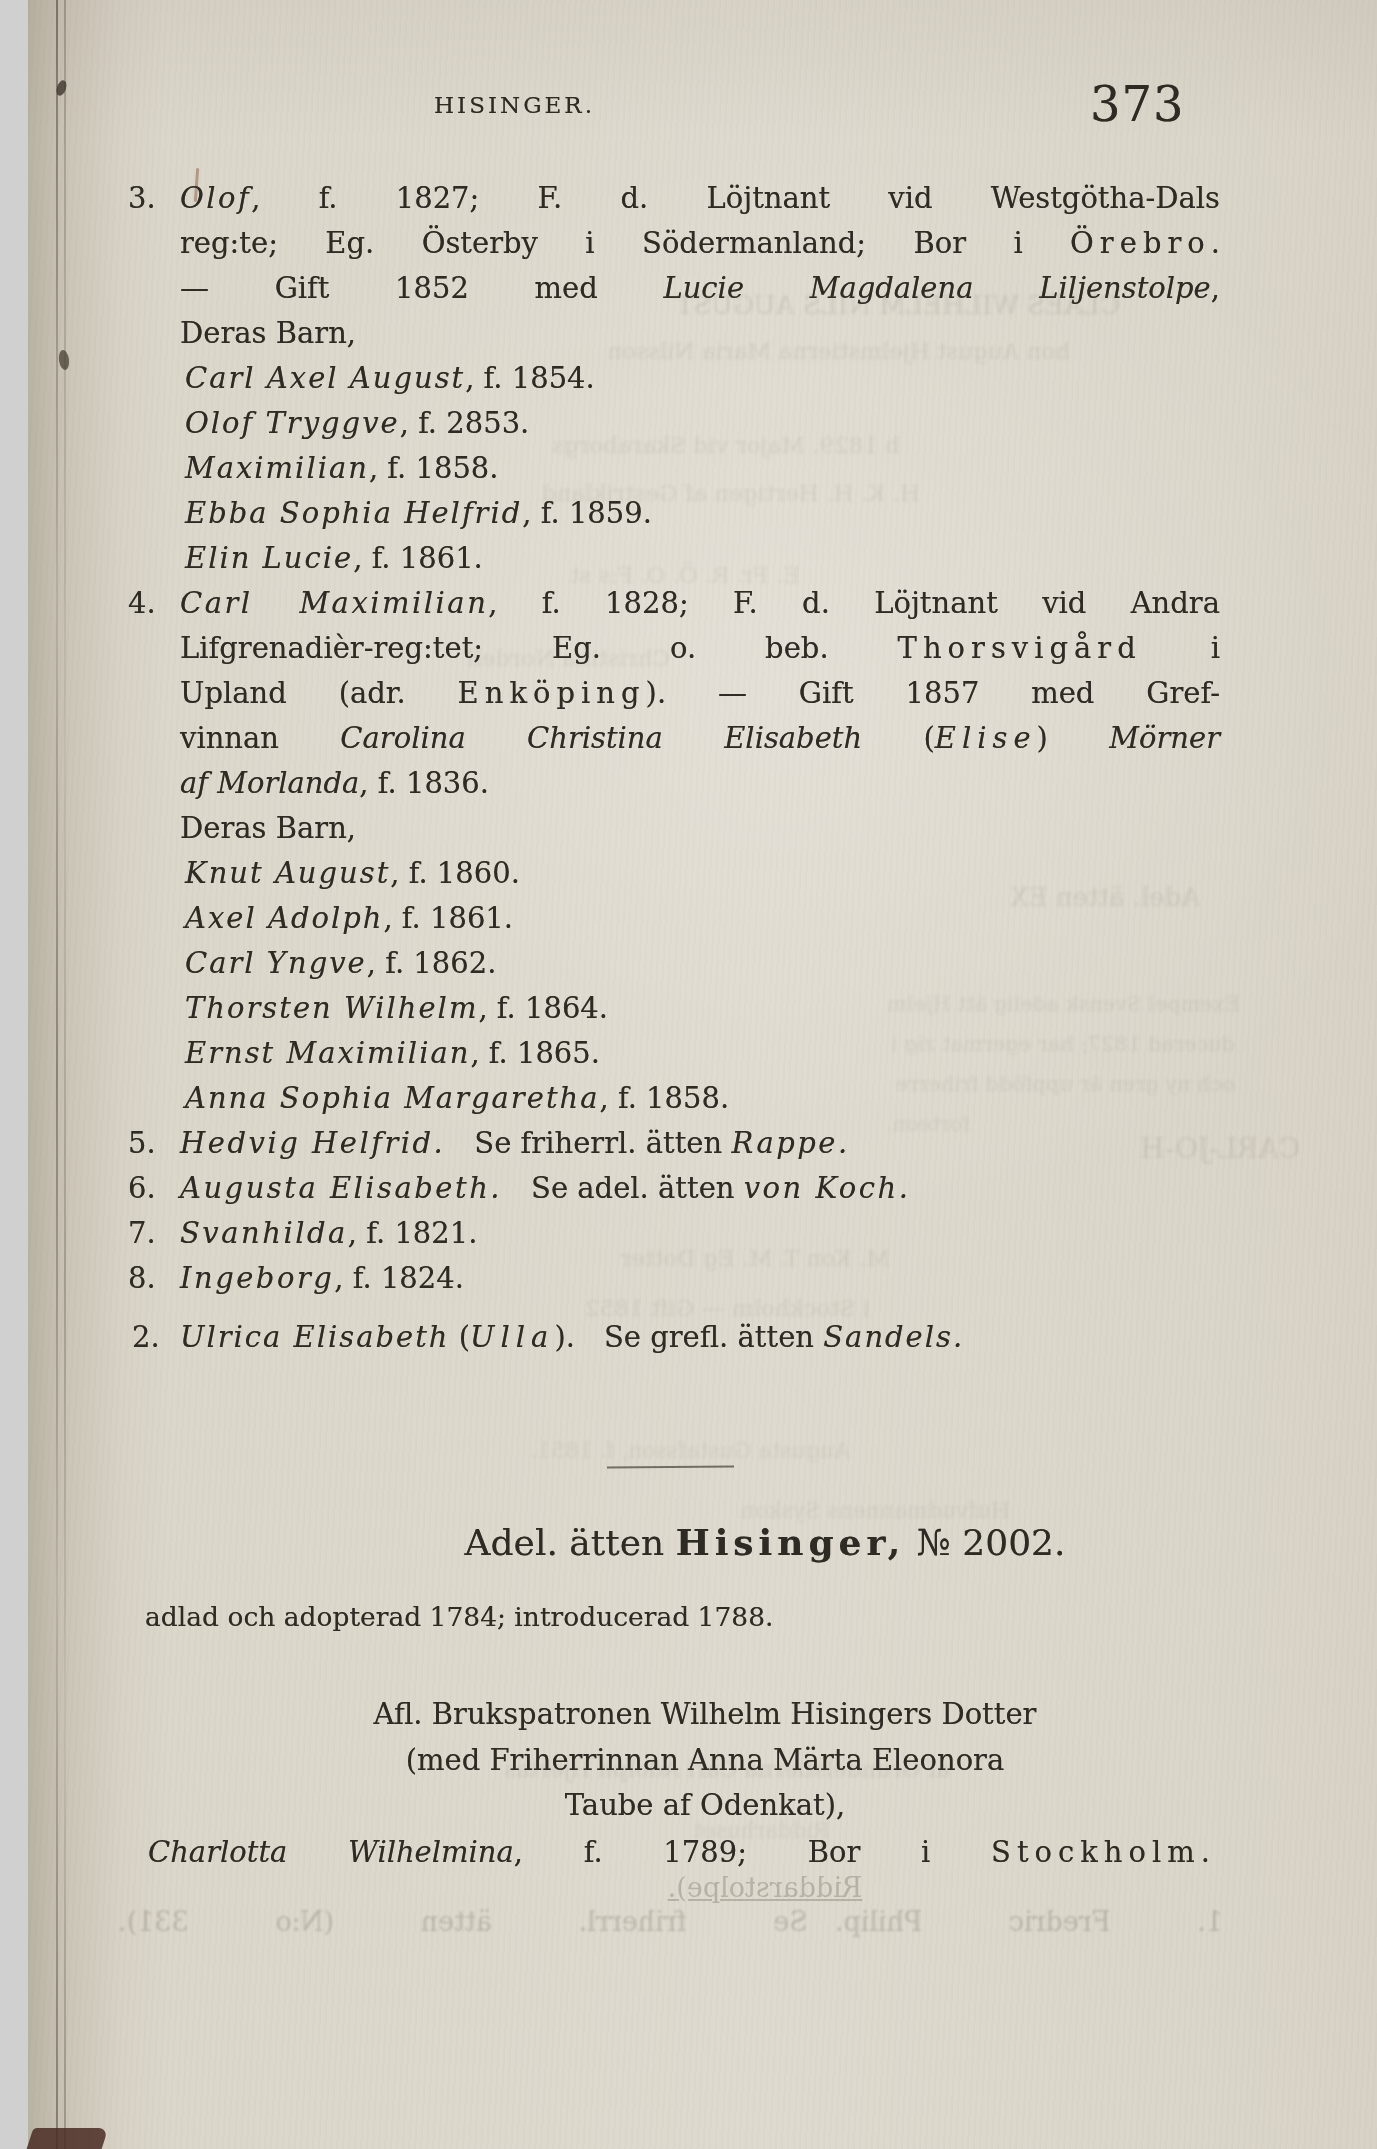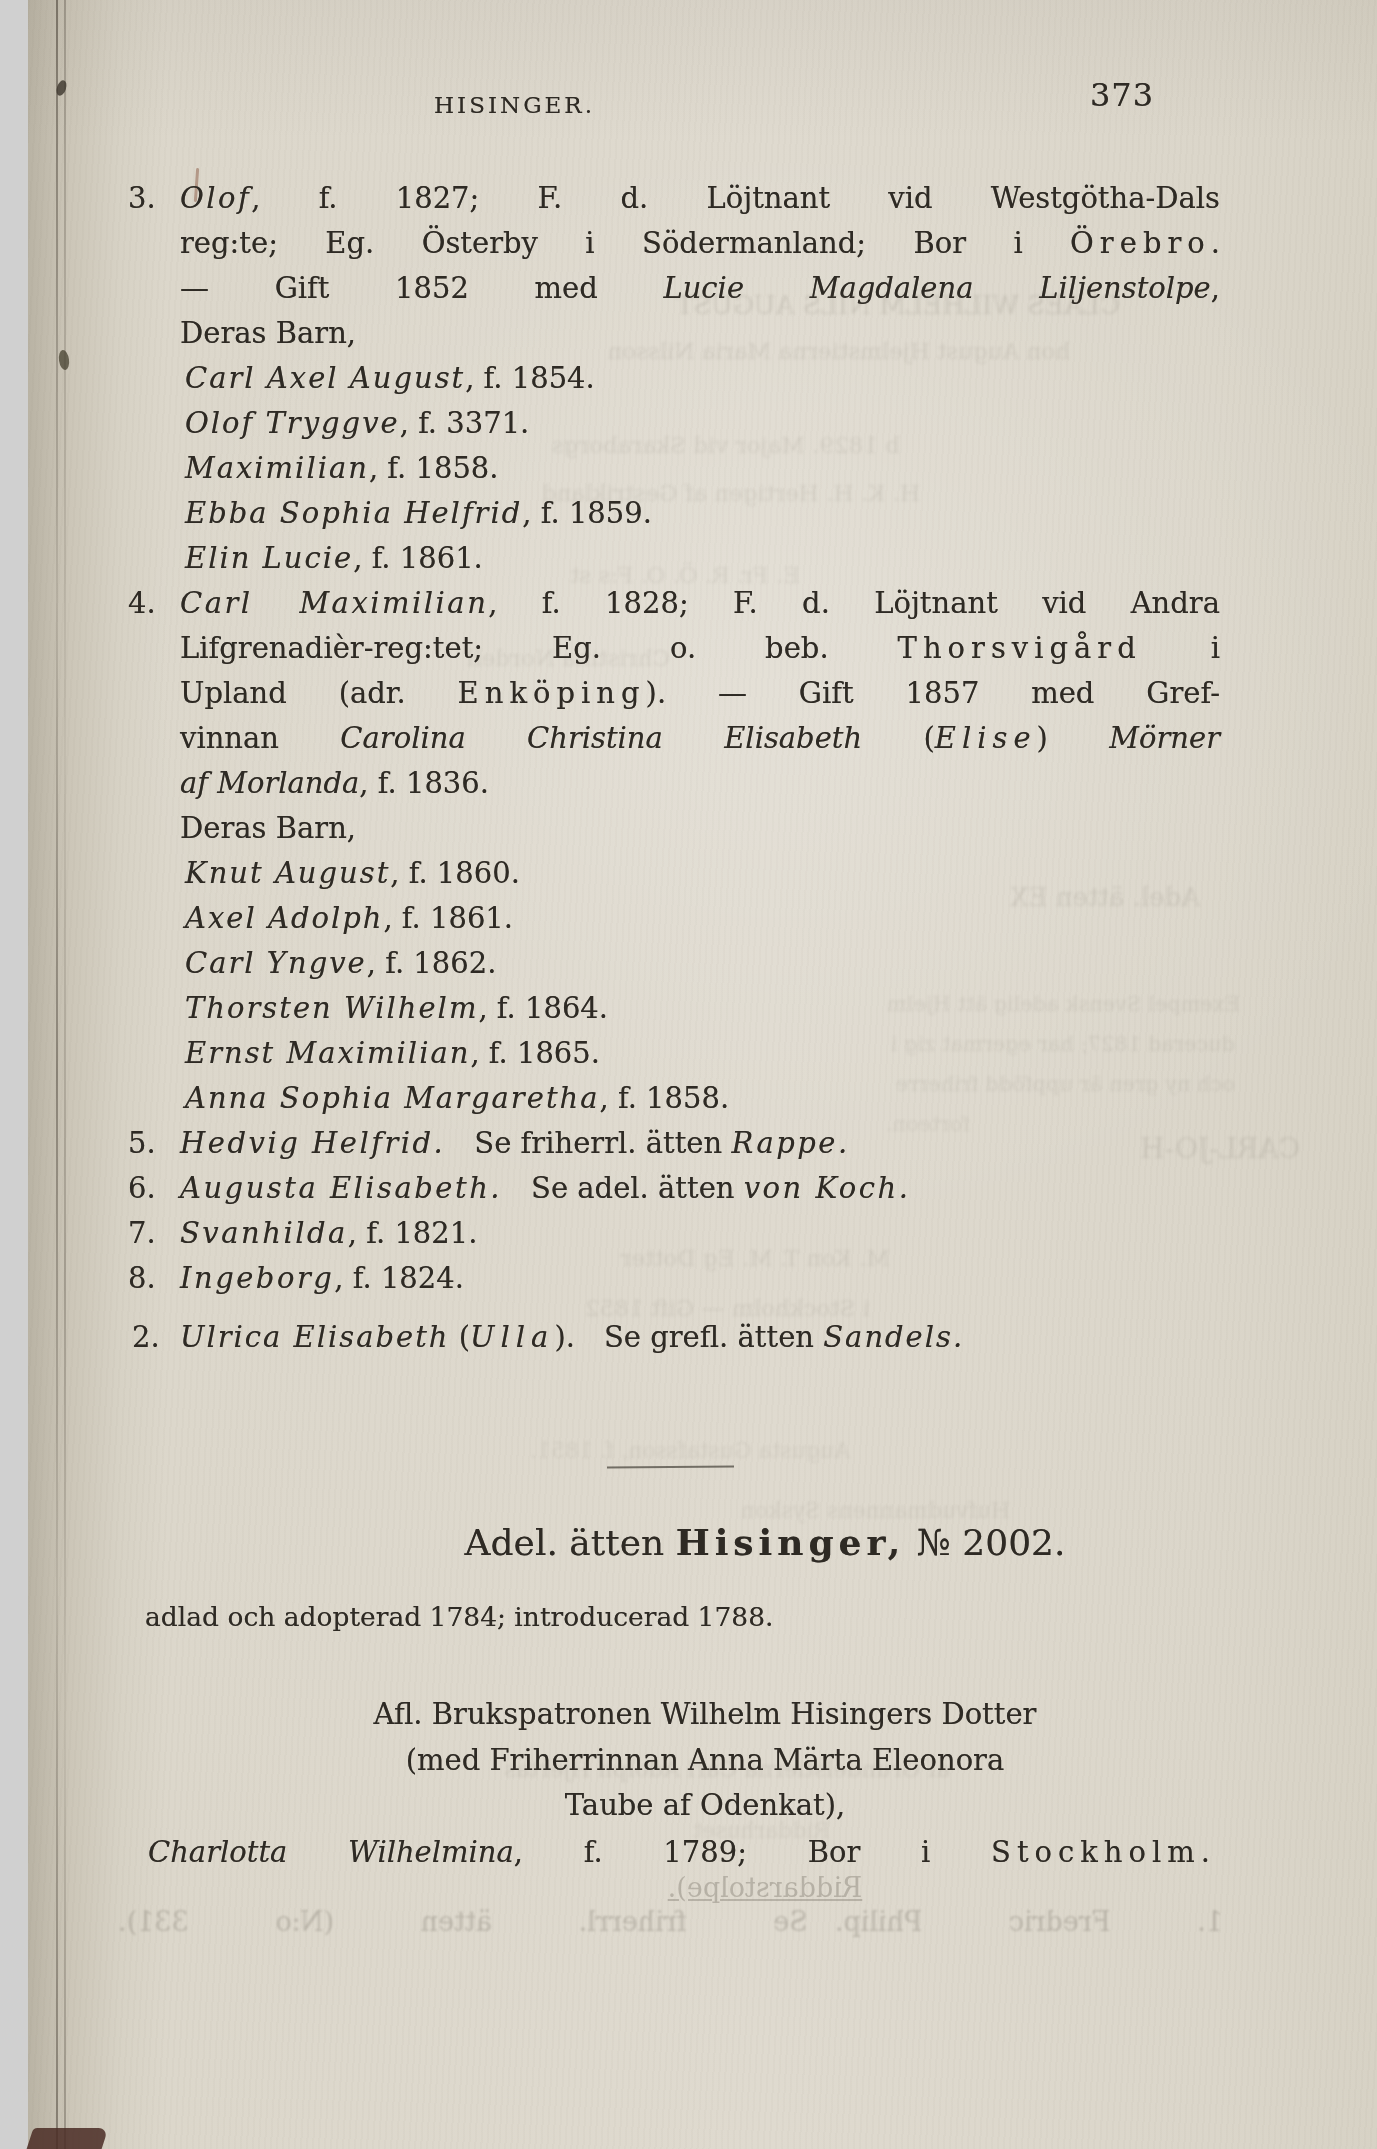--- a/index.html
+++ b/index.html
@@ -12,21 +12,21 @@
       repeating-linear-gradient(93deg, rgba(115,105,88,0.03) 0 2px, rgba(0,0,0,0) 2px 6px),
       linear-gradient(90deg,#b9b3a4 0px,#ccc6b8 42px,#d7d2c5 92px,#dcd7cb 140px,#dfdacf 55%,#dbd6ca 88%,#d7d2c5 100%);
   }
   .crease{position:absolute;top:0;bottom:0;width:2px;}
   .crease.c1{left:28px;background:linear-gradient(180deg,rgba(66,58,48,.55),rgba(66,58,48,.12) 28%,rgba(66,58,48,.45) 50%,rgba(66,58,48,.10) 74%,rgba(66,58,48,.5));}
   .crease.c2{left:36px;background:linear-gradient(180deg,rgba(66,58,48,.30),rgba(66,58,48,.06) 35%,rgba(66,58,48,.28) 60%,rgba(66,58,48,.05) 80%,rgba(66,58,48,.35));}
   .speck{position:absolute;border-radius:50%;}
   .ink{color:#2e2a24;text-shadow:0 0 .6px rgba(46,42,36,.55);}
   .running-head{position:absolute;top:92px;left:0;width:1139px;text-align:center;
     font-size:23px;letter-spacing:3px;padding-right:110px;box-sizing:border-box;}
-  .pageno{position:absolute;top:76px;left:1090px;font-size:32px;letter-spacing:1px;}
+  .pageno{position:absolute;top:76px;left:1090px;font-size:48px;letter-spacing:1px;}
   .main{position:absolute;left:180px;top:176px;width:1040px;font-size:29px;}
   .line{position:relative;height:45px;line-height:45px;}
   .line.j{text-align:justify;text-align-last:justify;}
   .line.child{padding-left:5px;}
   .line.center{}
   .line.entry2{margin-top:14px;}
   .num{position:absolute;left:-48px;top:0;}
   .entry .num,.cont .num{left:-52px;}
   .i{font-style:italic;}
   .child .i,.entry2 .i{letter-spacing:2px;}
@@ -68,21 +68,21 @@
 
 <div class="running-head ink">HISINGER.</div>
 <div class="pageno ink">373</div>
 
 <div class="main ink" id="main-lines">
     <div class="line entry j"><span class="num">3.</span><span class="i">Olof</span><span>, f. 1827; F. d. Löjtnant vid Westgötha-Dals</span></div>
     <div class="line cont j"><span>reg:te; Eg. Österby i Södermanland; Bor i </span><span class="sp">Örebro</span><span>.</span></div>
     <div class="line cont j"><span>— Gift 1852 med </span><span class="i">Lucie Magdalena Liljenstolpe</span><span>,</span></div>
     <div class="line center"><span>Deras Barn,</span></div>
     <div class="line child"><span class="i">Carl Axel August</span><span>, f. 1854.</span></div>
-    <div class="line child"><span class="i">Olof Tryggve</span><span>, f. 3371.</span></div>
+    <div class="line child"><span class="i">Olof Tryggve</span><span>, f. 2853.</span></div>
     <div class="line child"><span class="i">Maximilian</span><span>, f. 1858.</span></div>
     <div class="line child"><span class="i">Ebba Sophia Helfrid</span><span>, f. 1859.</span></div>
     <div class="line child"><span class="i">Elin Lucie</span><span>, f. 1861.</span></div>
     <div class="line entry j"><span class="num">4.</span><span class="i">Carl Maximilian</span><span>, f. 1828; F. d. Löjtnant vid Andra</span></div>
     <div class="line cont j"><span>Lifgrenadièr-reg:tet; Eg. o. beb. </span><span class="sp">Thorsvigård</span><span> i</span></div>
     <div class="line cont j"><span>Upland (adr. </span><span class="sp">Enköping</span><span>). — Gift 1857 med Gref-</span></div>
     <div class="line cont j"><span>vinnan </span><span class="i">Carolina Christina Elisabeth</span><span> (</span><span class="isp">Elise</span><span>) </span><span class="i">Mörner</span></div>
     <div class="line cont"><span class="i">af Morlanda</span><span>, f. 1836.</span></div>
     <div class="line center"><span>Deras Barn,</span></div>
     <div class="line child"><span class="i">Knut August</span><span>, f. 1860.</span></div>

